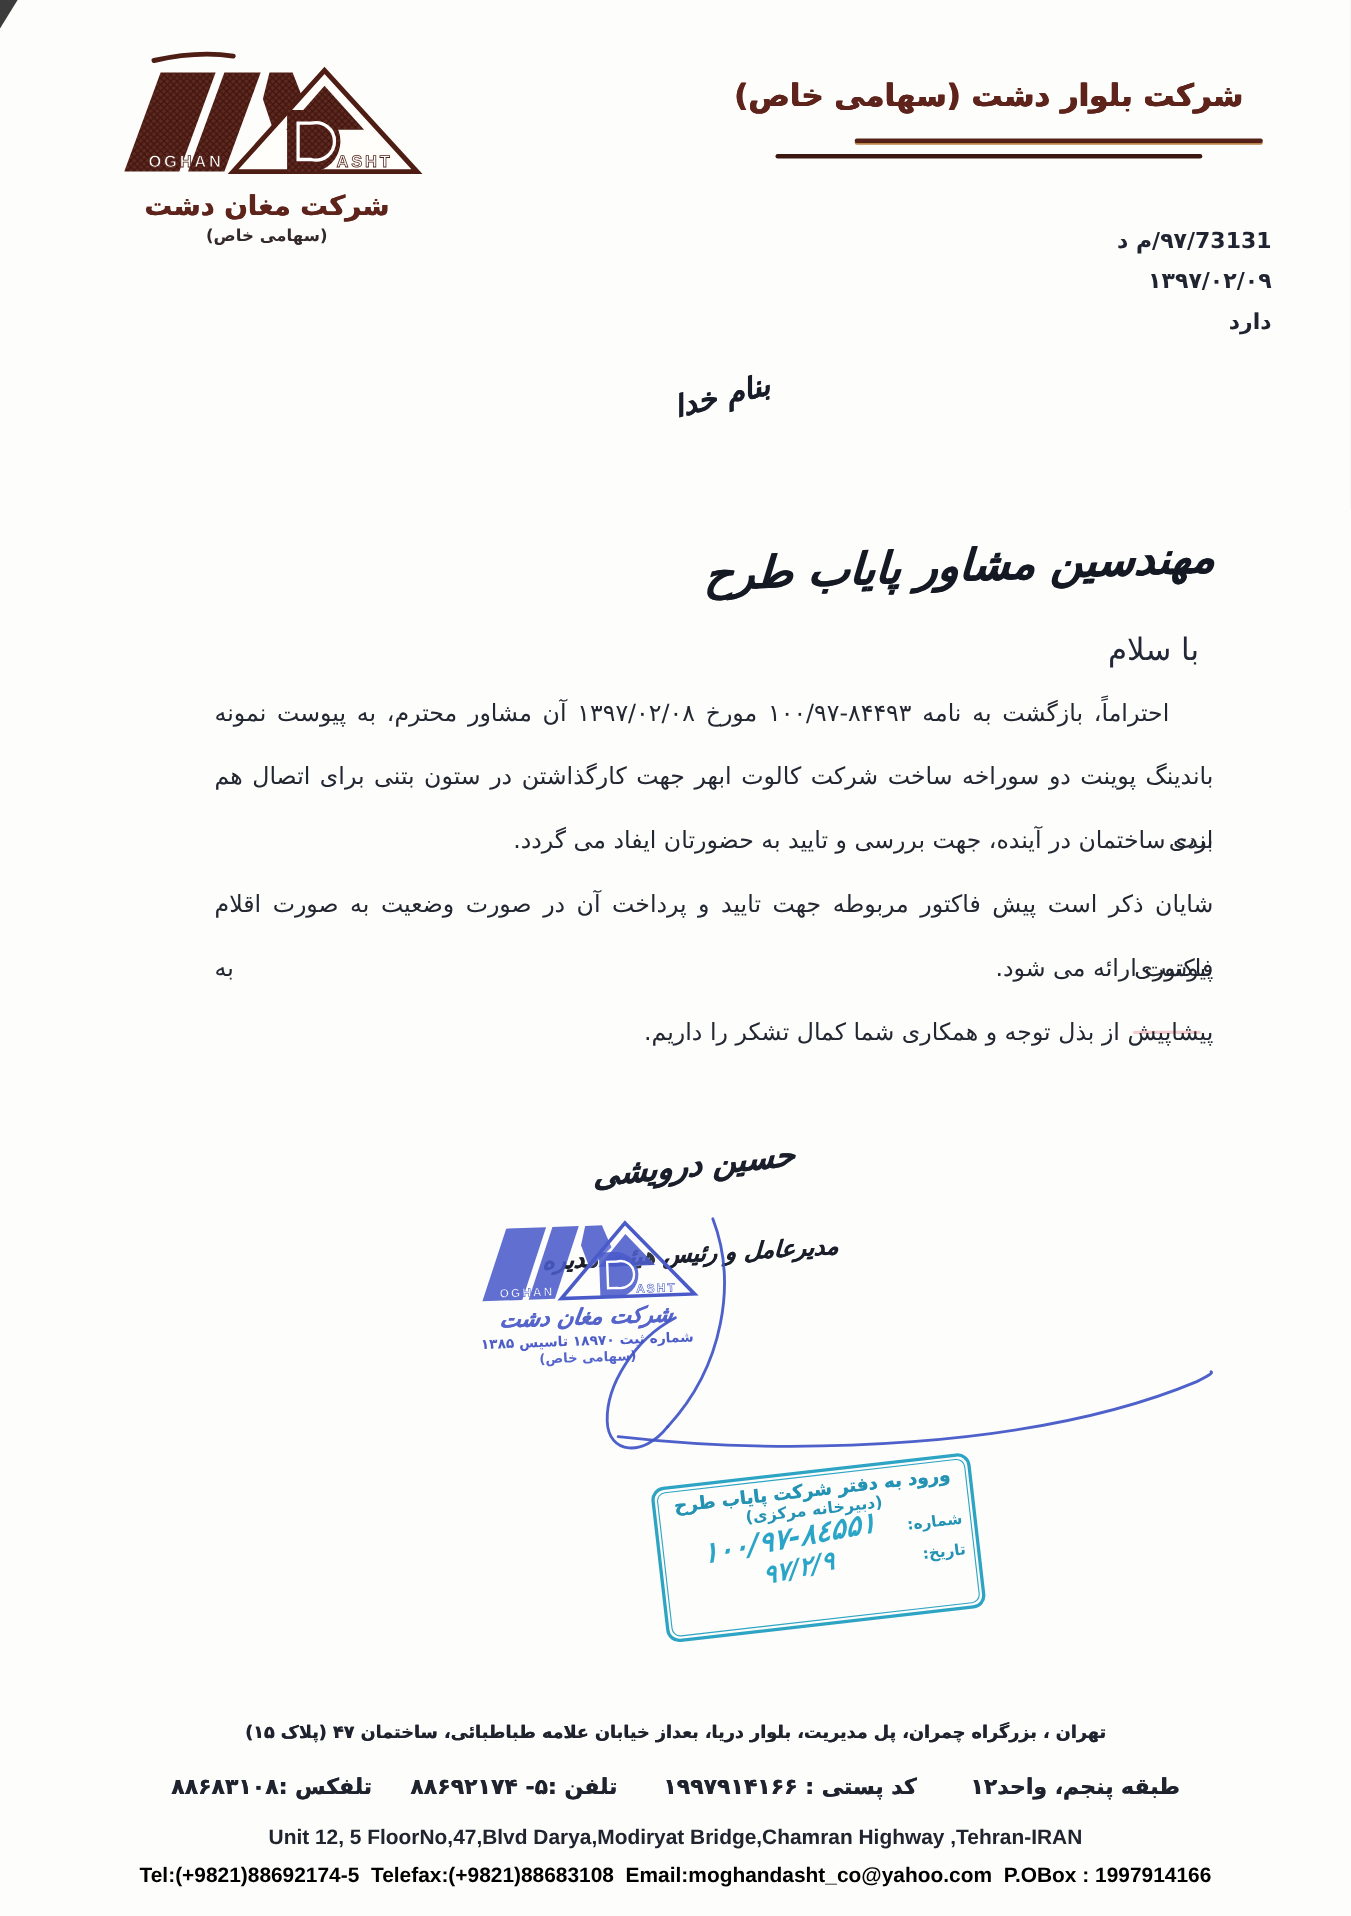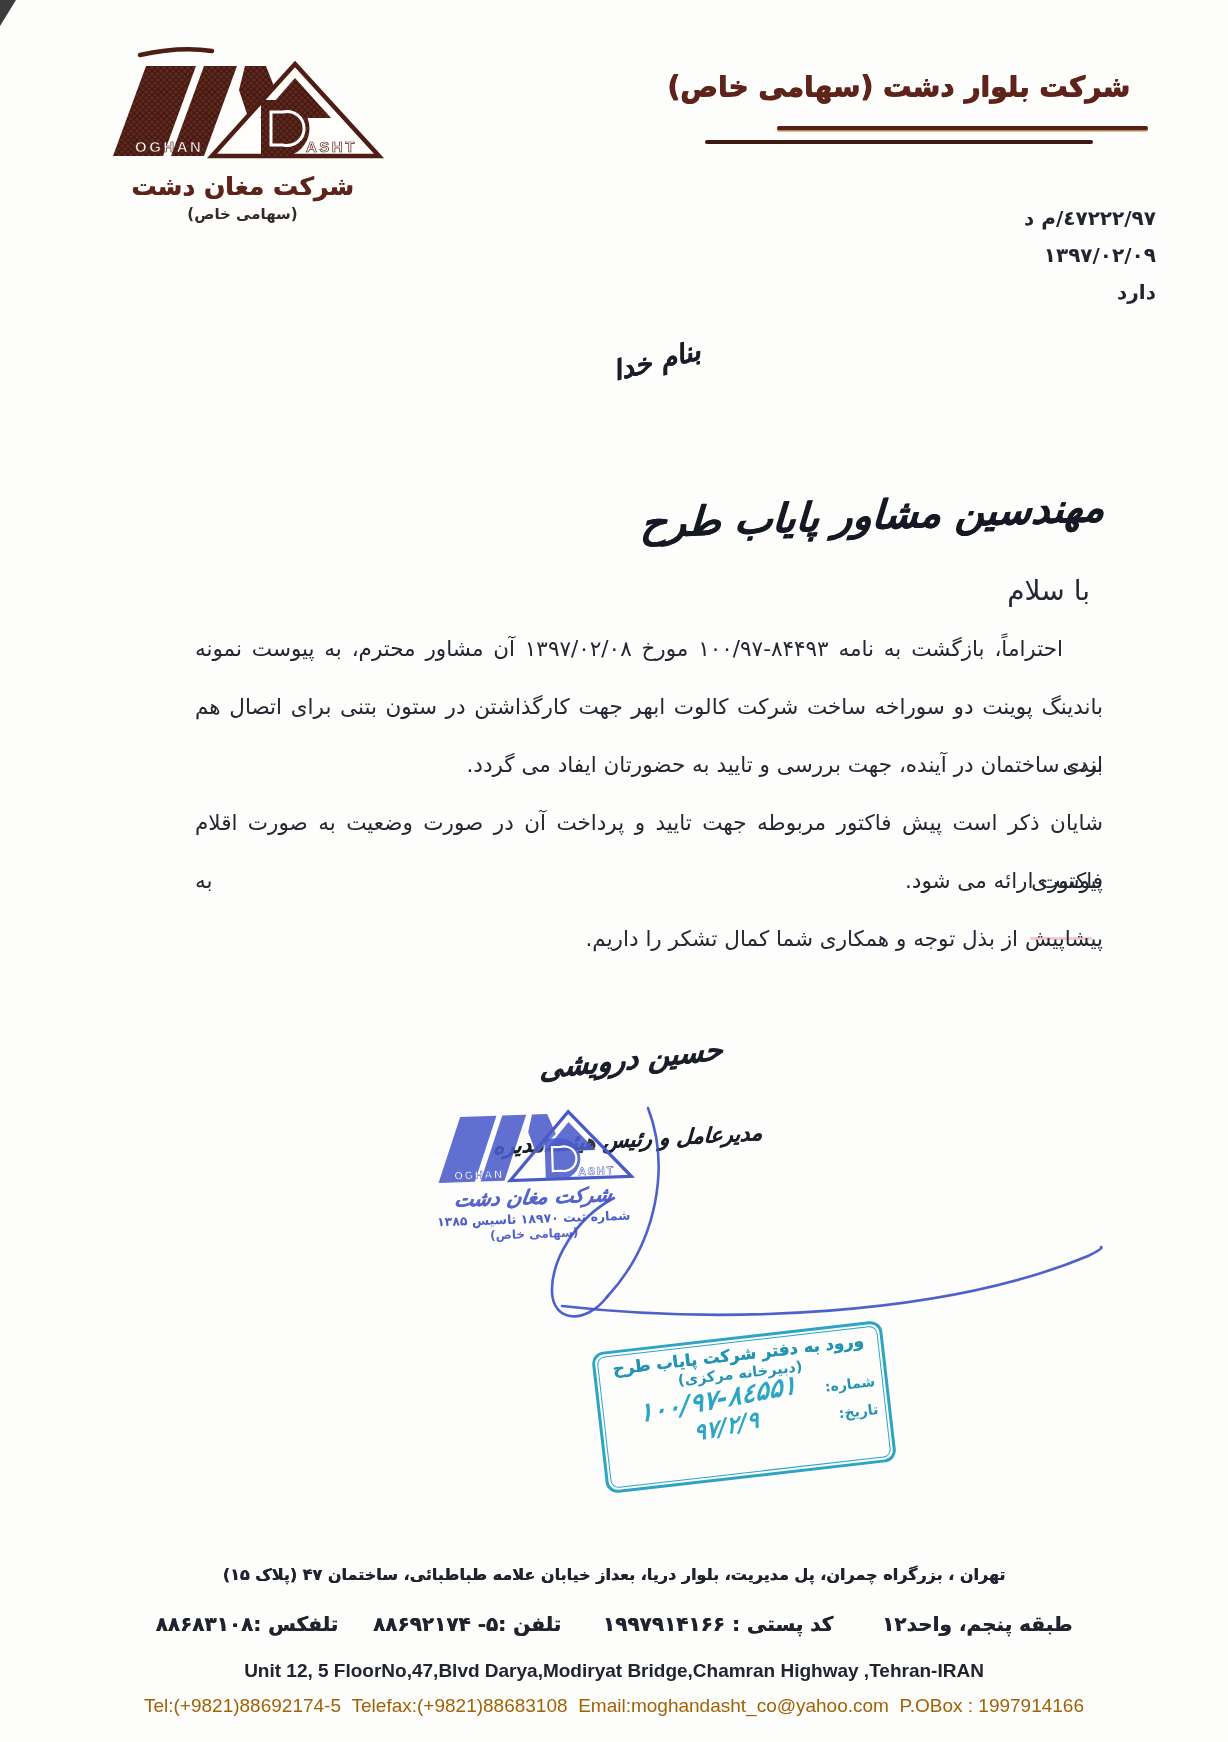--- a/index.html
+++ b/index.html
@@ -79,21 +79,21 @@
   .es-row.date .es-value{font-size:23px;transform:rotate(-6deg) skewX(-8deg);}
 
   
   .footer-fa1{position:absolute;left:0;top:1565px;width:1228px;text-align:center;direction:rtl;
     font-size:16px;font-weight:bold;color:#1f232e;text-shadow:.4px 0 0 #1f232e;}
   .footer-fa2{position:absolute;left:0;top:1612px;width:1228px;text-align:center;direction:rtl;
     font-size:20px;font-weight:bold;color:#1f232e;text-shadow:.4px 0 0 #1f232e;}
   .footer-en1{position:absolute;left:0;top:1660px;width:1228px;text-align:center;direction:ltr;
     font-family:"Liberation Sans",sans-serif;font-size:19px;font-weight:bold;color:#20242f;}
   .footer-en2{position:absolute;left:0;top:1695px;width:1228px;text-align:center;direction:ltr;
-    font-family:"Liberation Sans",sans-serif;font-size:19px;font-weight:normal;color:#a16207;}
+    font-family:"Liberation Sans",sans-serif;font-size:19px;font-weight:bold;color:#000000;}
 </style>
 </head>
 <body>
 
 <div class="page" data-interactable="false">
 
   <div class="corner-artifact" data-interactable="false"></div>
   <div class="pink-dash" data-interactable="false"></div>
 
   <div class="logo-block" data-interactable="false">
@@ -117,21 +117,21 @@
     </svg>
     <div class="logo-fa" data-interactable="false">شرکت مغان دشت</div>
     <div class="logo-type" data-interactable="false">(سهامی خاص)</div>
   </div>
 
   <div class="title-fa" data-interactable="false">شرکت بلوار دشت (سهامی خاص)</div>
   <div class="rule rule1" data-interactable="false"></div>
   <div class="rule rule2" data-interactable="false"></div>
 
   <div class="ref-block" data-interactable="false">
-    <div data-interactable="false">۹۷/٤۷۲۲۲/م د</div>
+    <div data-interactable="false">۹۷/73131/م د</div>
     <div data-interactable="false">۱۳۹۷/۰۲/۰۹</div>
     <div data-interactable="false">دارد</div>
   </div>
 
   <div class="besmele" data-interactable="false">بنام خدا</div>
 
   <div class="recipient" data-interactable="false">مهندسین مشاور پایاب طرح</div>
   <div class="salutation" data-interactable="false">با سلام</div>
 
   <div class="body-text" data-interactable="false">

